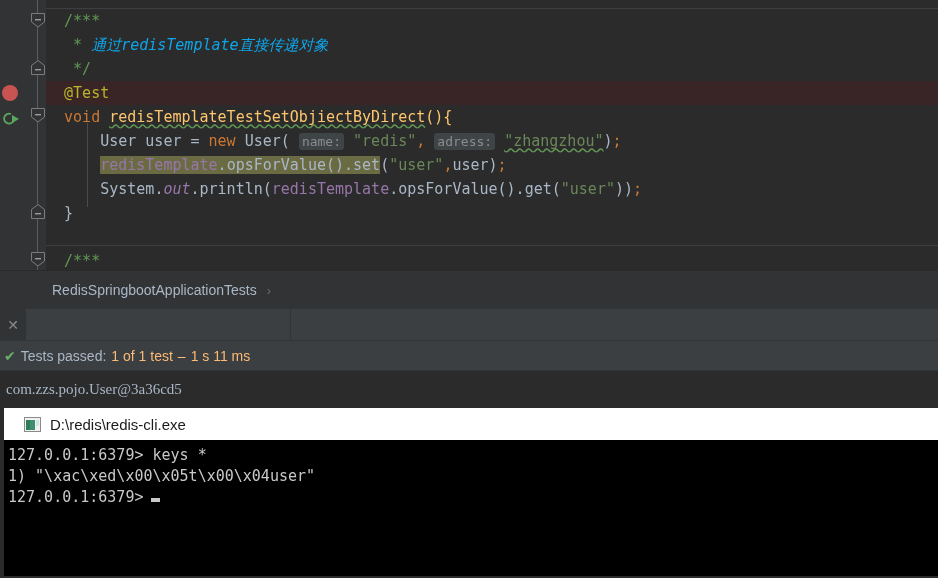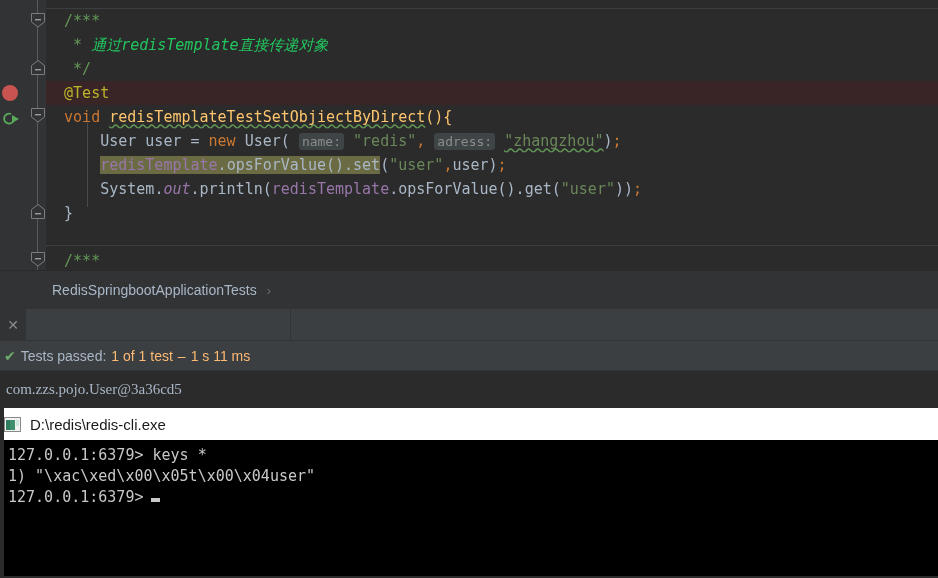--- a/index.html
+++ b/index.html
@@ -112,21 +112,21 @@
     position: absolute;
     left: 87px;
     top: 123px;
     width: 1px;
     height: 84px;
     background: #4b4b4b;
   }
 
   
   .cmt   { color: #629755; }
-  .cmt-i { color: #22c55e; font-style: italic; text-align: right; }
+  .cmt-i { color: #0ea5e9; font-style: italic; text-align: right; }
   .ann   { color: #bbb529; }
   .kw    { color: #cc7832; }
   .fn    { color: #ffc66d; }
   .str   { color: #6a8759; }
   .plain { color: #a9b7c6; }
   .fld   { color: #9876aa; }
   .stat  { color: #9876aa; font-style: italic; }
   .hint {
     color: #8c8c8c;
     background: #3f4447;
@@ -228,21 +228,21 @@
     width: 934px; height: 170px;
     overflow: hidden;
   }
   .cmd-title {
     position: absolute;
     left: 0; top: 0;
     width: 934px; height: 32px;
     background: #ffffff;
     display: flex;
     align-items: center;
-    padding-left: 0;
+    padding-left: 20px;
     box-sizing: border-box;
     font-family: "Liberation Sans", sans-serif;
     font-size: 15px;
     color: #1a1a1a;
   }
   .cmd-icon {
     width: 17px; height: 15px;
     margin-right: 9px;
     flex: 0 0 auto;
   }

